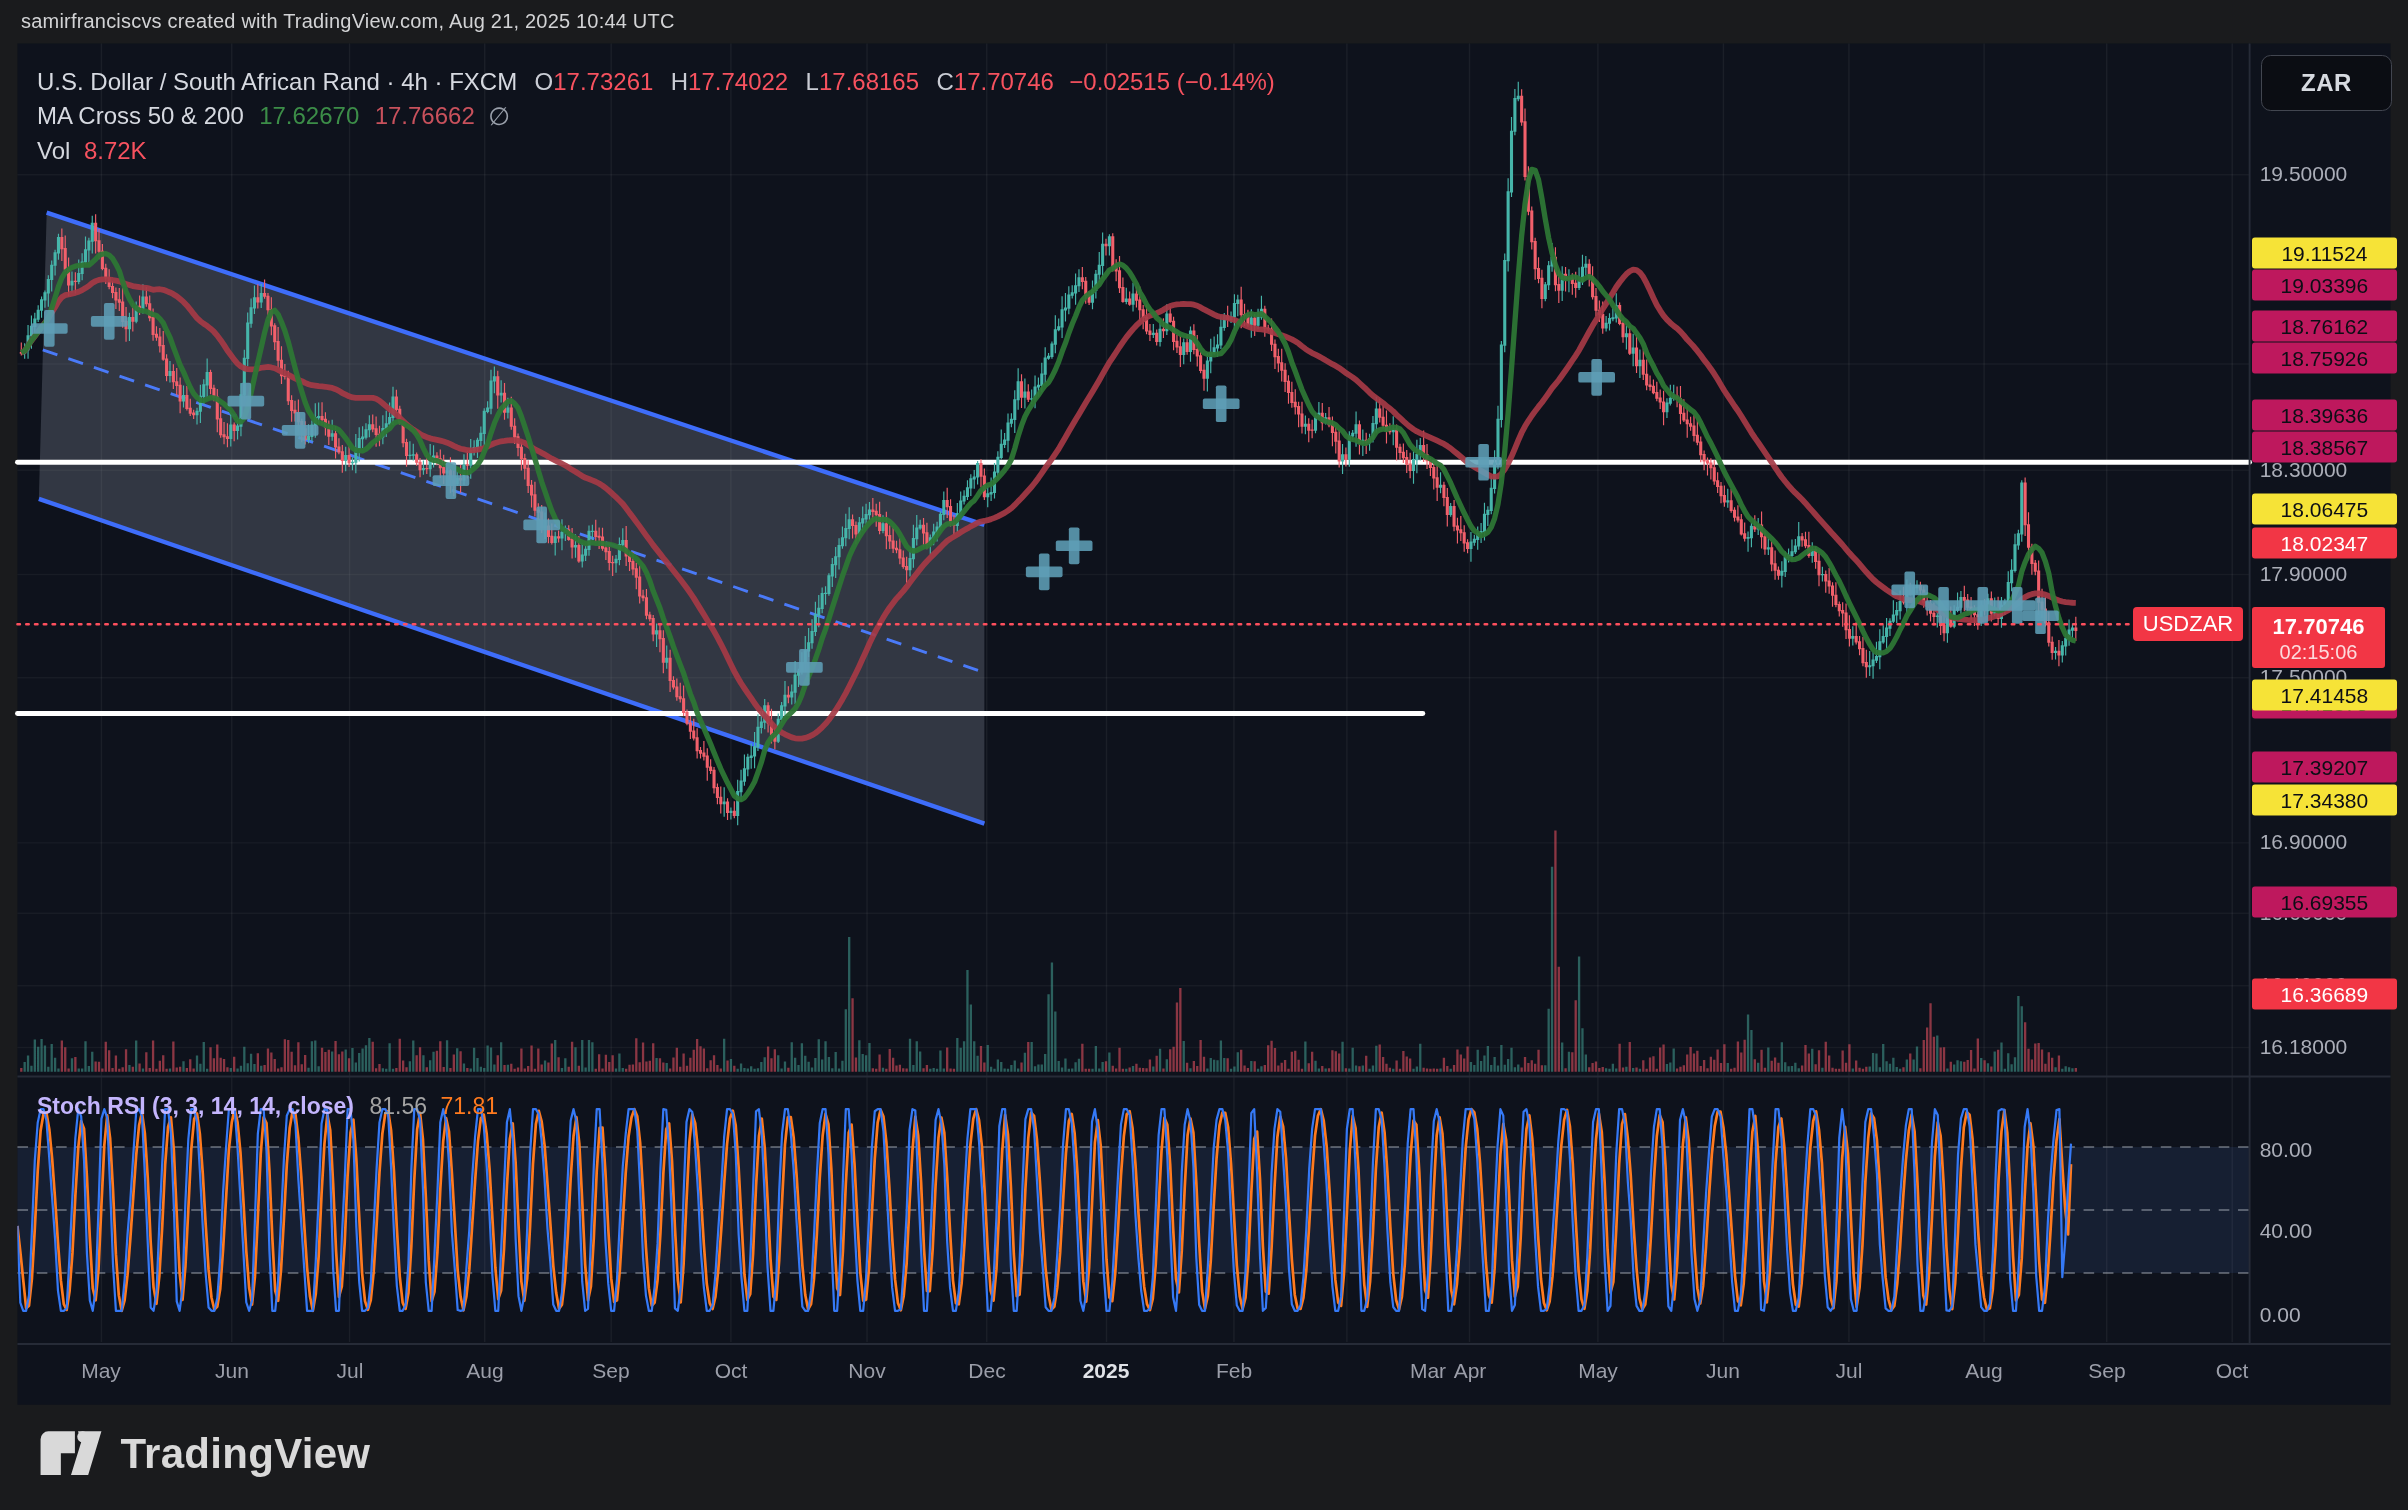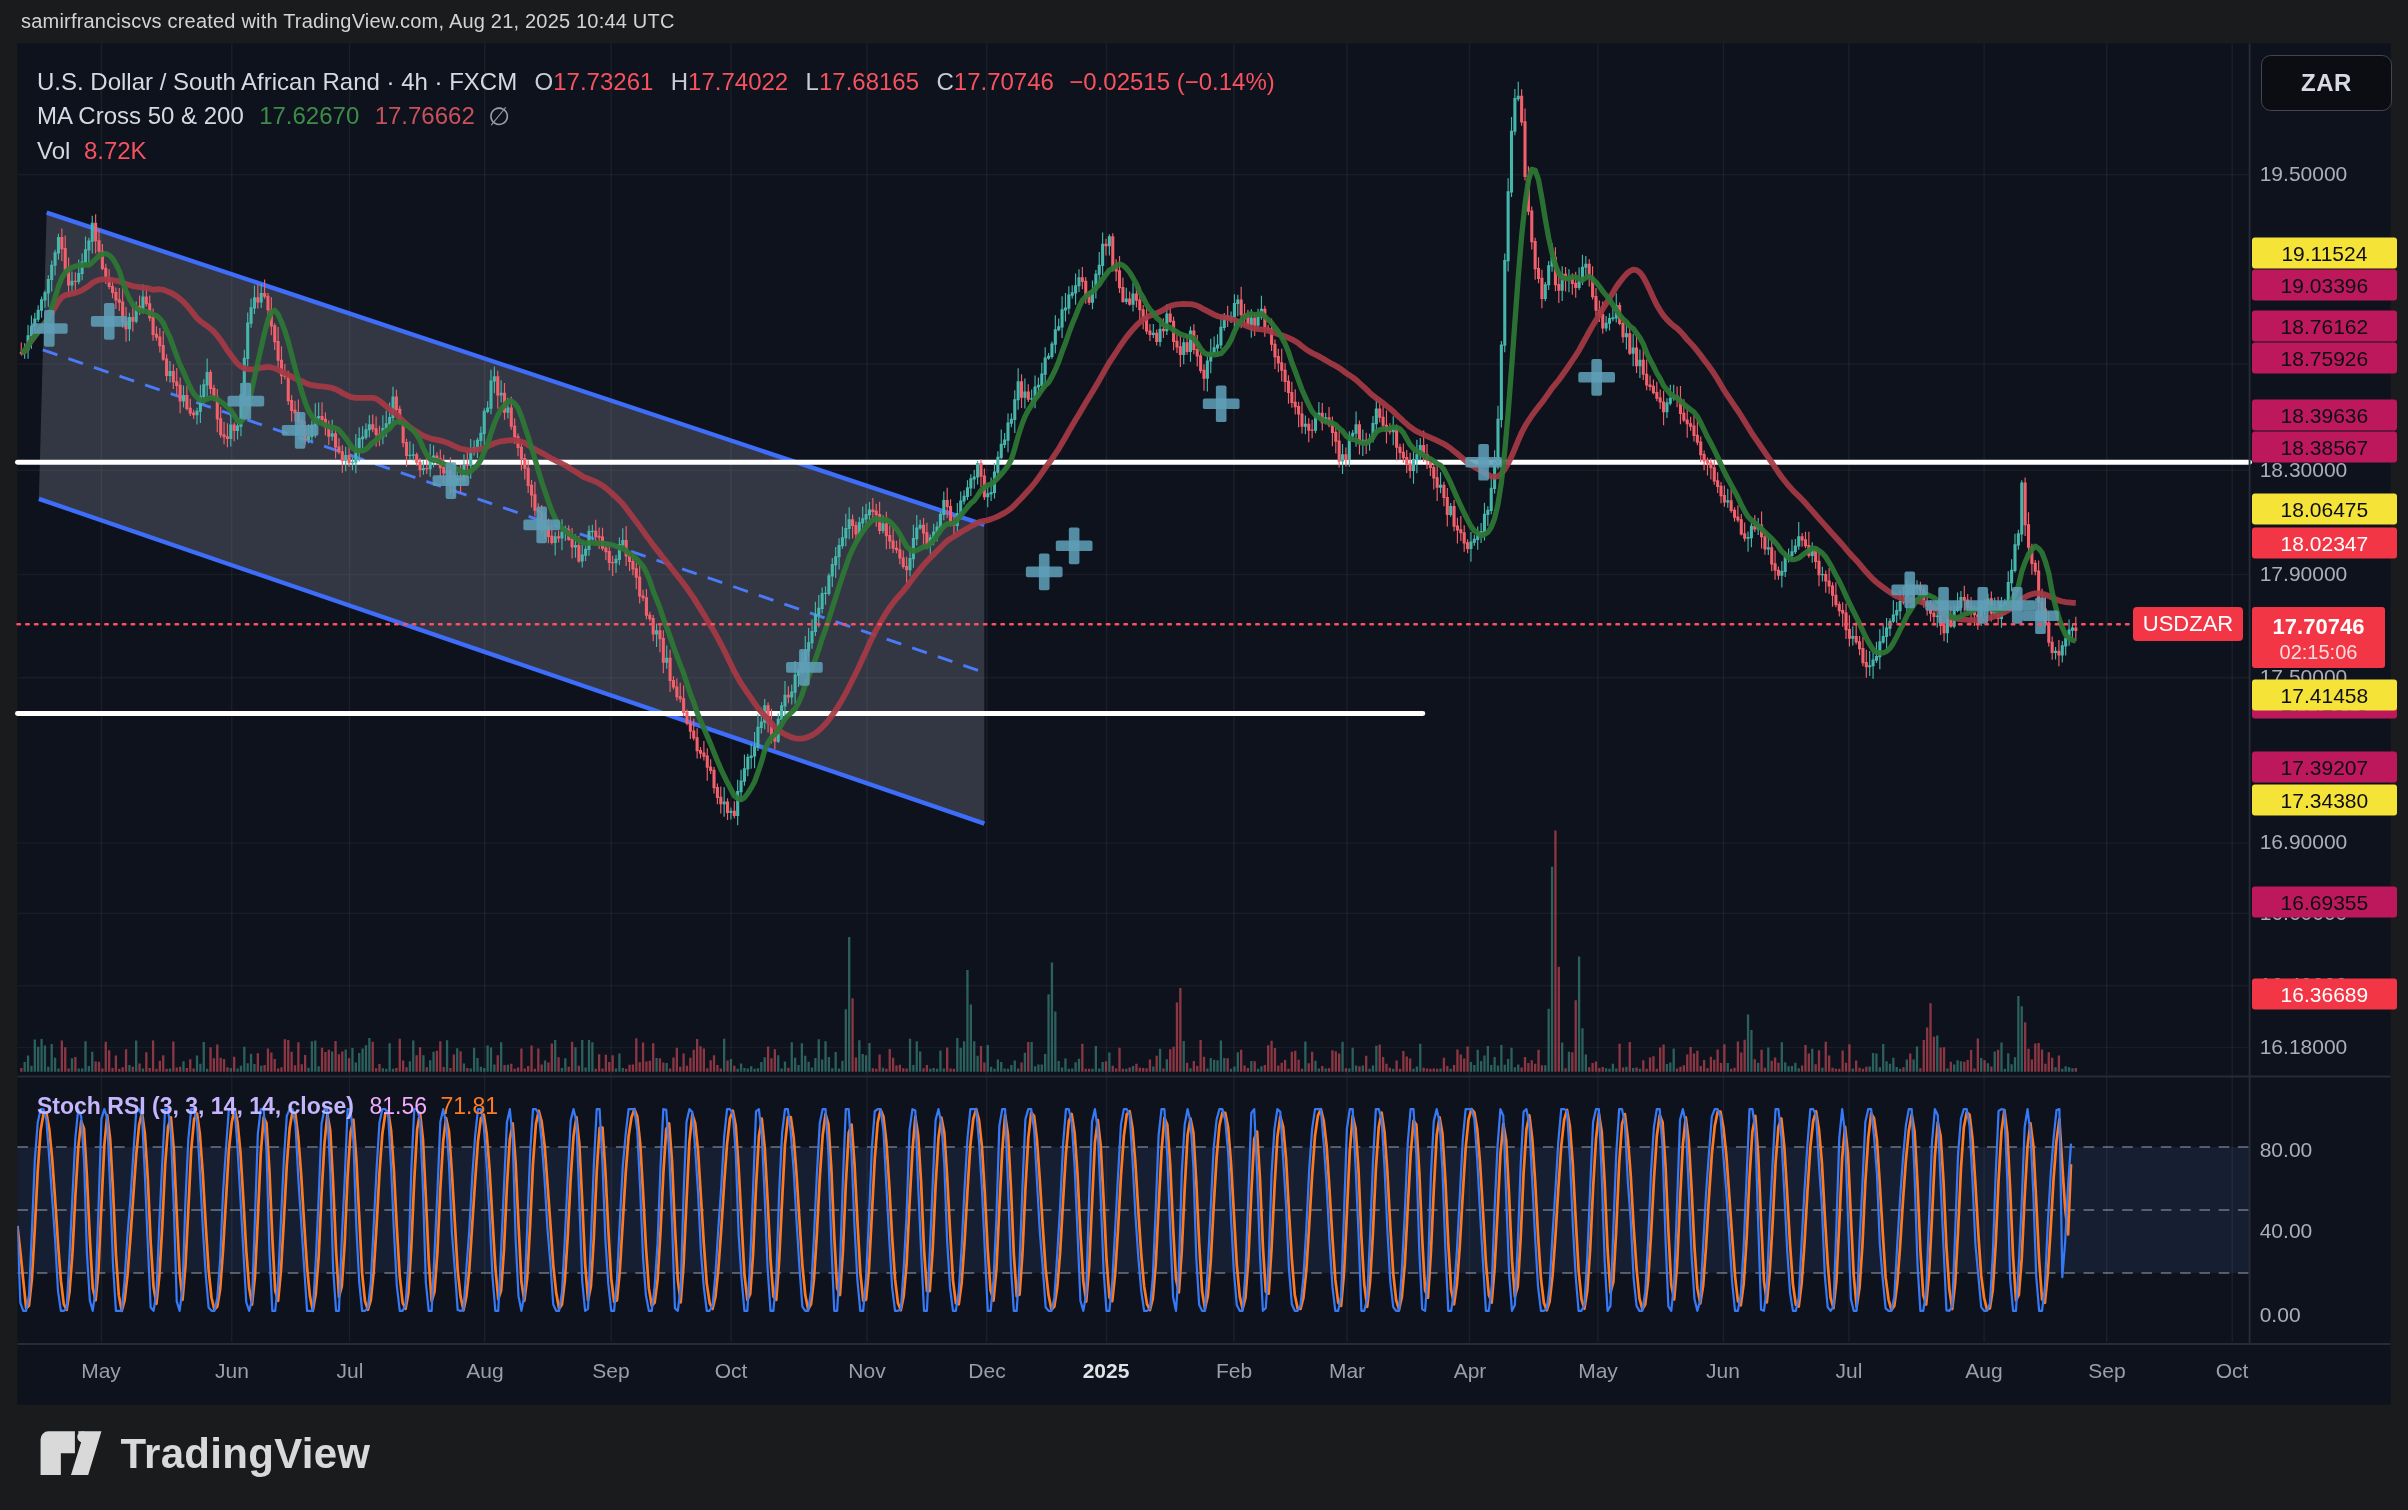--- a/index.html
+++ b/index.html
@@ -46,21 +46,21 @@
   #zar-button{left:2261px;top:55px;width:129px;height:54px;background:#0b0d13;border:1.4px solid #424650;
     border-radius:9.7px;display:flex;align-items:center;justify-content:center;color:#d7dae0;
     font-size:24px;font-weight:600;letter-spacing:0.5px;z-index:6;cursor:pointer;}
   
   #time-axis{left:0;top:1344px;width:2391px;height:61px;z-index:4;}
   .tlabel{position:absolute;top:15.4px;transform:translateX(-50%);font-size:21px;color:#9b9ea9;}
   .tlabel.bold{color:#e0e2e7;font-weight:700;}
   
   #stoch-legend{left:37px;top:1093px;display:flex;align-items:center;font-size:23px;z-index:5;white-space:nowrap;}
   #stoch-legend .sl-t{color:#c4b5fd;font-weight:bold;}
-  #stoch-legend .sl-k{color:#f0abfc;margin-left:15.4px;}
+  #stoch-legend .sl-k{color:#a3a3a3;margin-left:15.4px;}
   #stoch-legend .sl-d{color:#ff7a1e;margin-left:13.5px;}
   
   #footer-logo{left:39px;top:1427px;display:flex;align-items:center;gap:17.4px;z-index:5;}
   #footer-logo .logo-text{color:#d9d9d9;font-size:42px;font-weight:700;letter-spacing:0.3px;}
 </style>
 </head>
 <body>
 
 <svg id="chart-svg" class="abs" xmlns="http://www.w3.org/2000/svg" viewBox="0 0 2494 1564">
     <rect x="18" y="45" width="2458" height="1410" fill="#0e121c"></rect>
@@ -237,21 +237,21 @@
     <div class="tlabel" style="left: 101px;">May</div>
     <div class="tlabel" style="left: 232px;">Jun</div>
     <div class="tlabel" style="left: 350px;">Jul</div>
     <div class="tlabel" style="left: 485px;">Aug</div>
     <div class="tlabel" style="left: 611px;">Sep</div>
     <div class="tlabel" style="left: 731px;">Oct</div>
     <div class="tlabel" style="left: 867px;">Nov</div>
     <div class="tlabel" style="left: 987px;">Dec</div>
     <div class="tlabel bold" style="left: 1106px;">2025</div>
     <div class="tlabel" style="left: 1234px;">Feb</div>
-    <div class="tlabel" style="left: 1347px;">Mar</div>
+    <div class="tlabel" style="left: 1428px;">Mar</div>
     <div class="tlabel" style="left: 1470px;">Apr</div>
     <div class="tlabel" style="left: 1598px;">May</div>
     <div class="tlabel" style="left: 1723px;">Jun</div>
     <div class="tlabel" style="left: 1849px;">Jul</div>
     <div class="tlabel" style="left: 1984px;">Aug</div>
     <div class="tlabel" style="left: 2107px;">Sep</div>
     <div class="tlabel" style="left: 2232px;">Oct</div>
   </div>
 
 <div id="footer-logo" class="abs">

